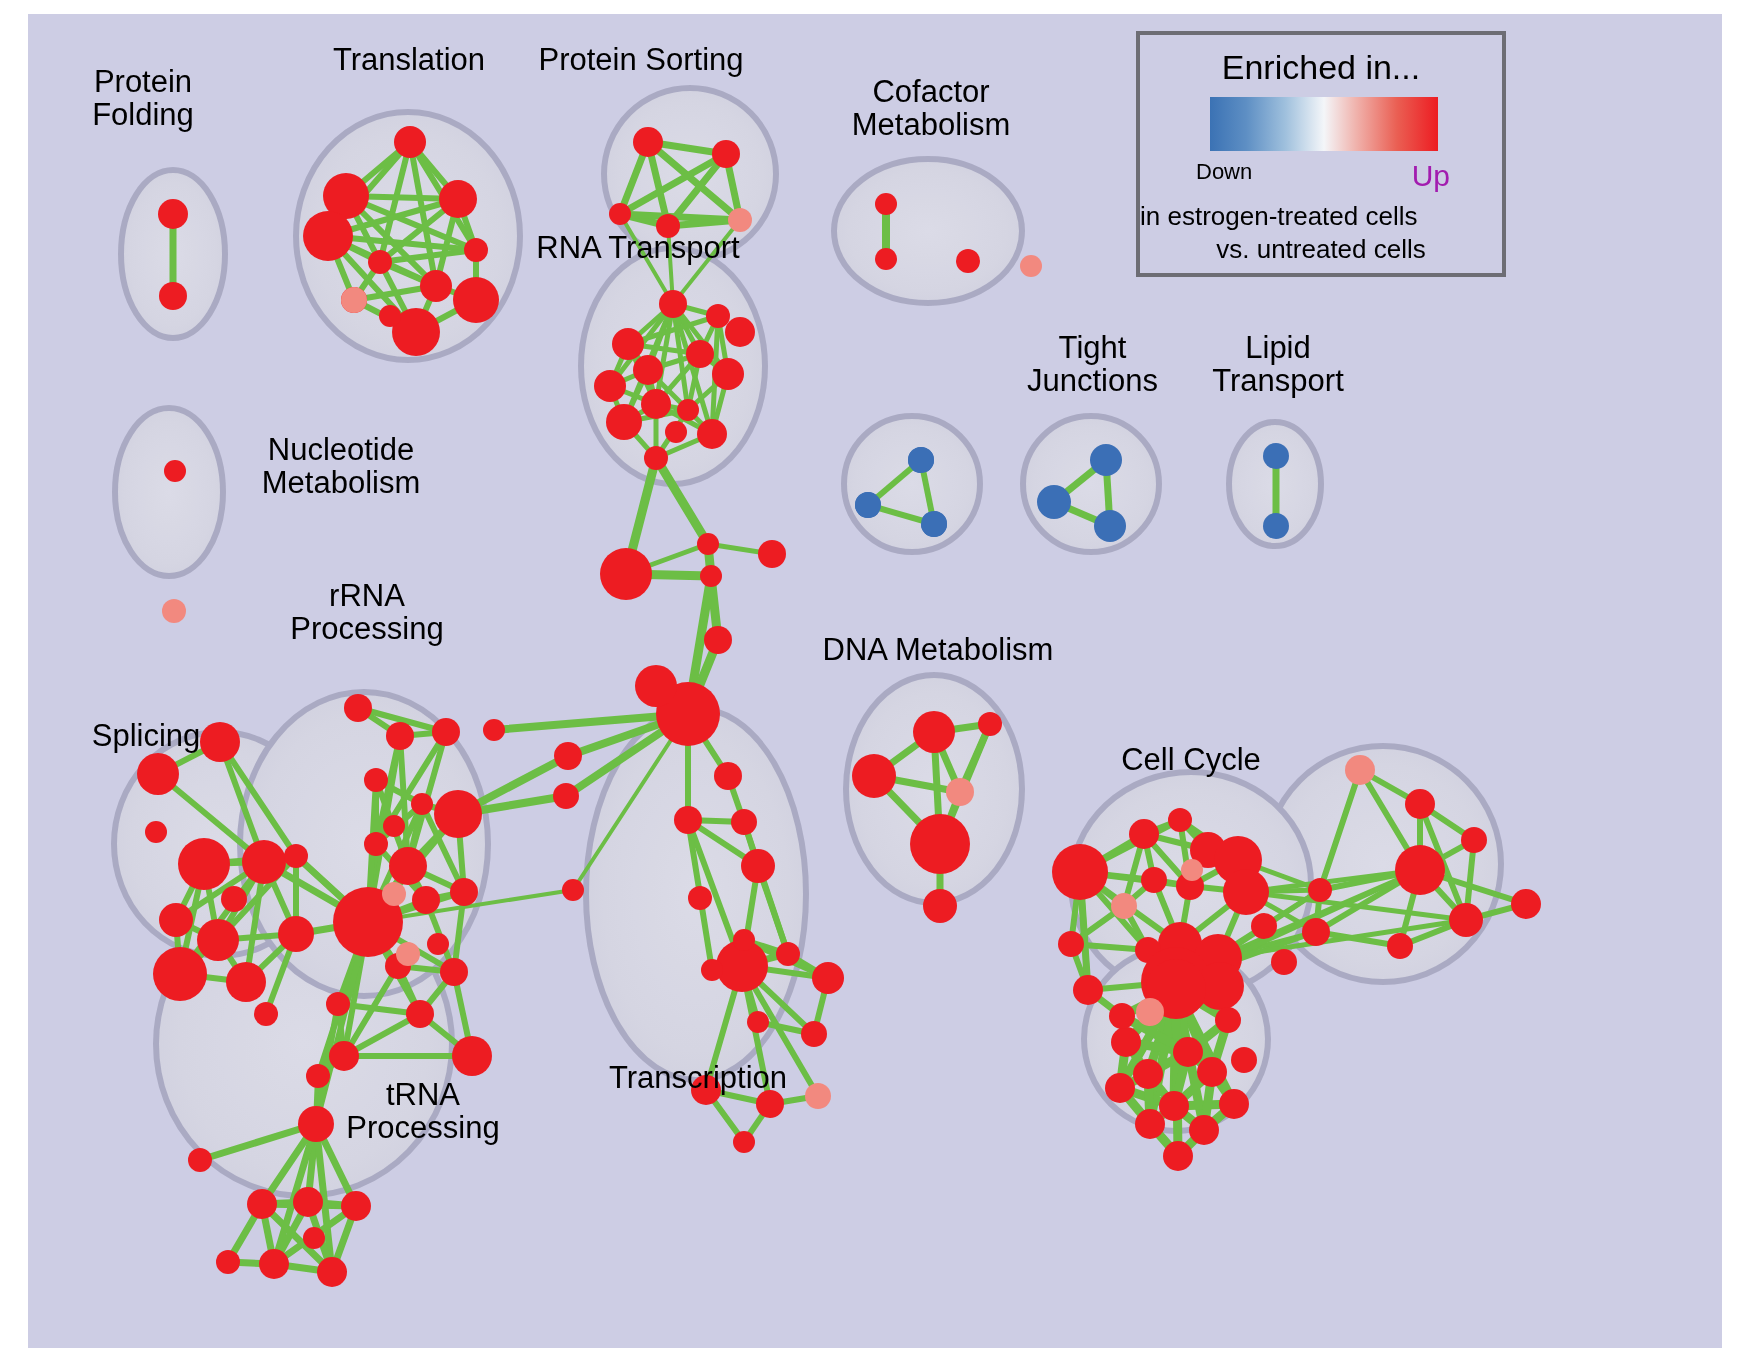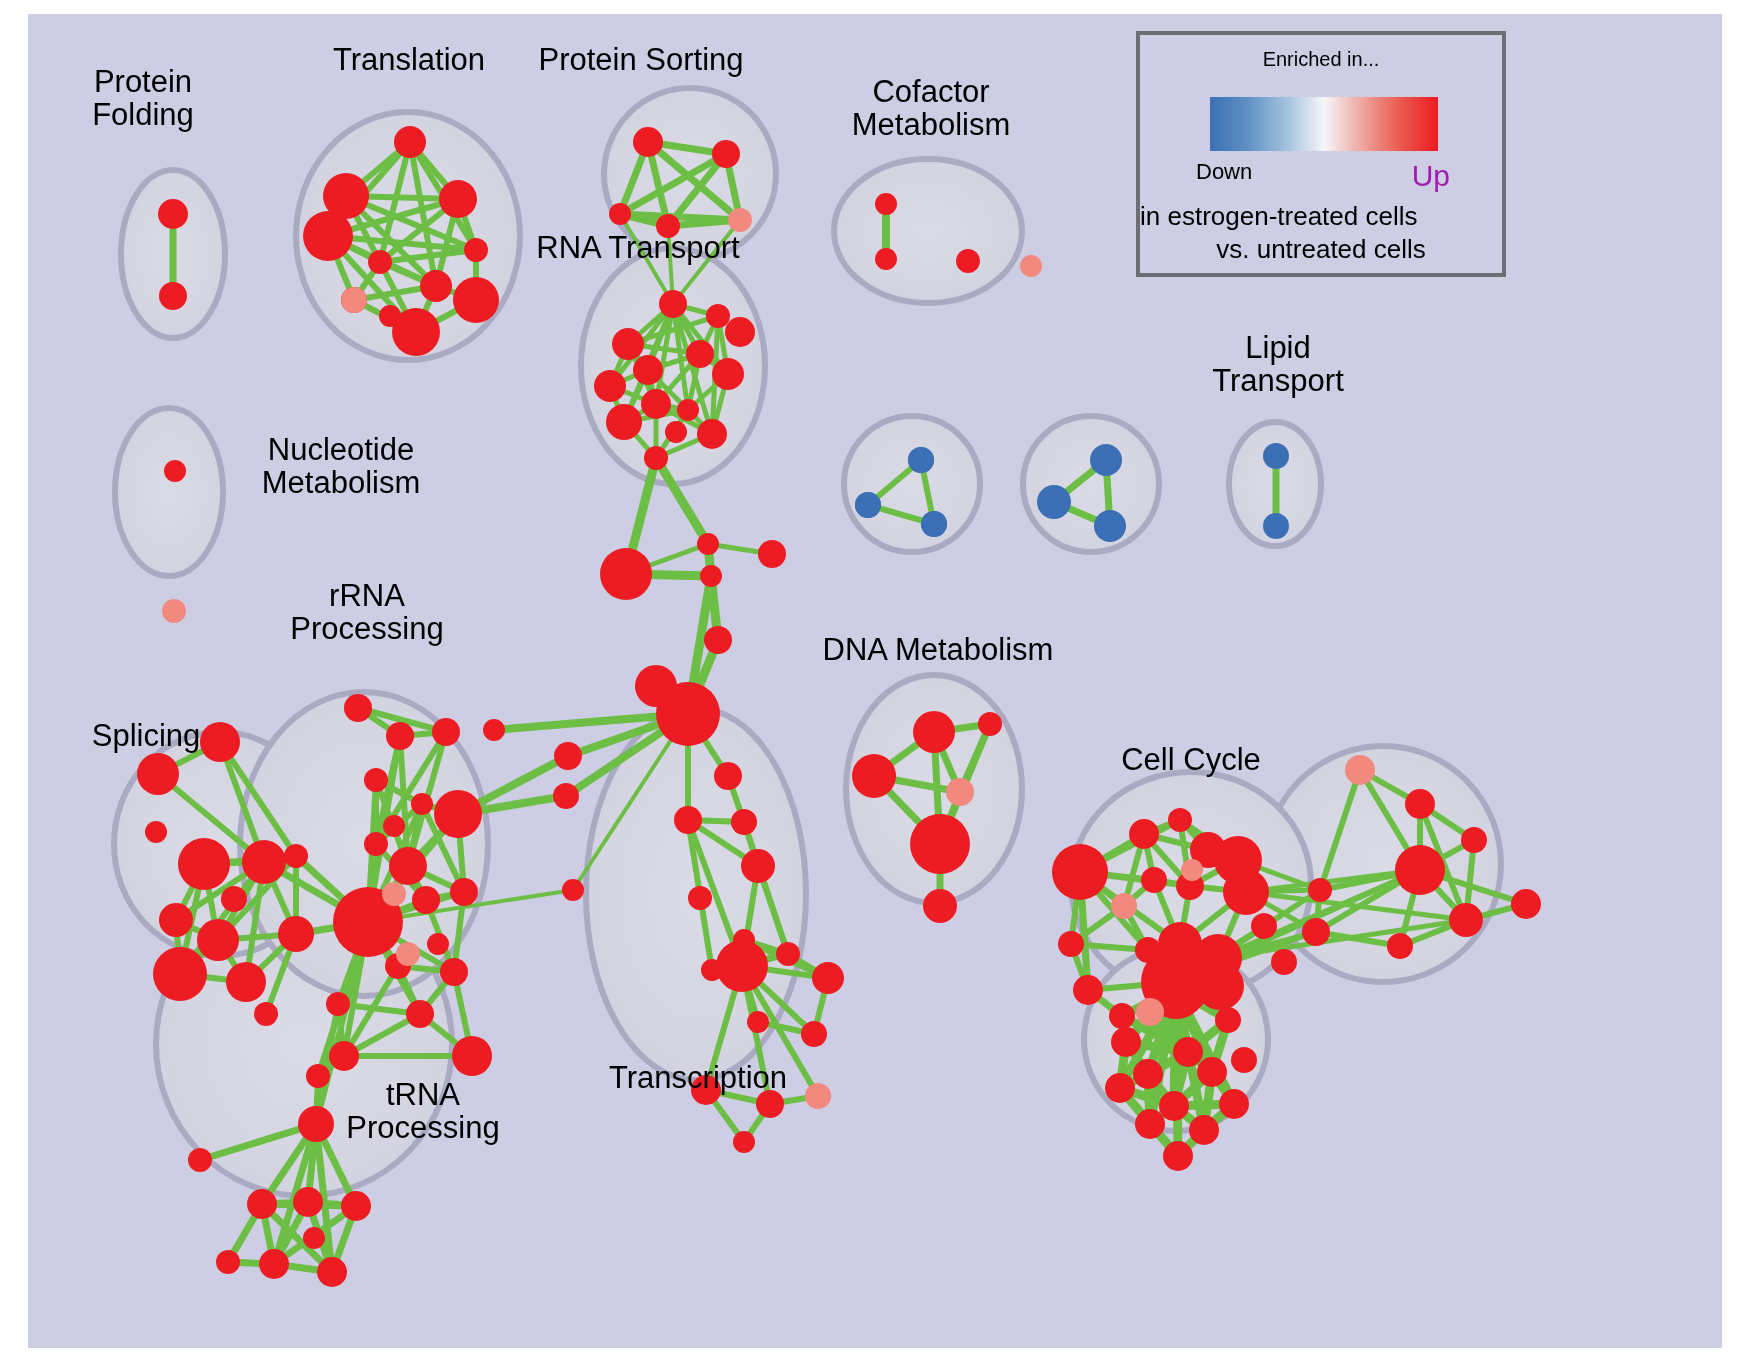--- a/index.html
+++ b/index.html
@@ -16,21 +16,21 @@
   svg.net{position:absolute;left:0;top:0;width:1694px;height:1334px;}
   .clabel{
     position:absolute;color:#000;font-size:31px;line-height:1.06;
     text-align:center;white-space:pre;font-family:"Liberation Sans", sans-serif;
     pointer-events:none;
   }
   #legend{
     position:absolute;left:1108px;top:17px;width:370px;height:246px;
     background:#cdcde4;border:4px solid #6d6d74;box-sizing:border-box;
   }
-  #legend .ltitle{position:absolute;top:13px;left:0;width:100%;text-align:center;font-size:20px;color:#000;}
+  #legend .ltitle{position:absolute;top:13px;left:0;width:100%;text-align:center;font-size:34px;color:#000;}
   #legend .bar{position:absolute;top:62px;left:70px;width:228px;height:54px;
     background:linear-gradient(to right,#3b72b4 0%,#5e8fc4 16%,#9fc0dd 33%,#f4f6f9 50%,#f0b3ad 64%,#ea5f53 82%,#ed1c22 100%);}
   #legend .ldown{position:absolute;top:124px;left:56px;font-size:22px;color:#000;}
   #legend .lup{position:absolute;top:124px;right:52px;font-size:30px;color:#a21caf;}
   #legend .lsub1{position:absolute;top:166px;left:0;width:100%;text-align:left;font-size:26px;color:#000000;}
   #legend .lsub2{position:absolute;top:199px;left:0;width:100%;text-align:center;font-size:26px;color:#000;}
 </style>
 </head>
 <body>
 
@@ -706,20 +706,22 @@
       </g>
     </svg>
 
     <div class="clabel" style="left:50px;top:52px;width:130px;">Protein
 Folding</div>
     <div class="clabel" style="left:266px;top:30px;width:230px;">Translation</div>
     <div class="clabel" style="left:478px;top:30px;width:270px;">Protein Sorting</div>
     <div class="clabel" style="left:778px;top:62px;width:250px;">Cofactor
 Metabolism</div>
     <div class="clabel" style="left:480px;top:218px;width:260px;">RNA Transport</div>
+    <div class="clabel" style="left:952px;top:318px;width:225px;">Tight
+Junctions</div>
     <div class="clabel" style="left:1140px;top:318px;width:220px;">Lipid
 Transport</div>
     <div class="clabel" style="left:188px;top:420px;width:250px;">Nucleotide
 Metabolism</div>
     <div class="clabel" style="left:234px;top:566px;width:210px;">rRNA
 Processing</div>
     <div class="clabel" style="left:38px;top:706px;width:160px;">Splicing</div>
     <div class="clabel" style="left:290px;top:1065px;width:210px;">tRNA
 Processing</div>
     <div class="clabel" style="left:540px;top:1048px;width:260px;">Transcription</div>

